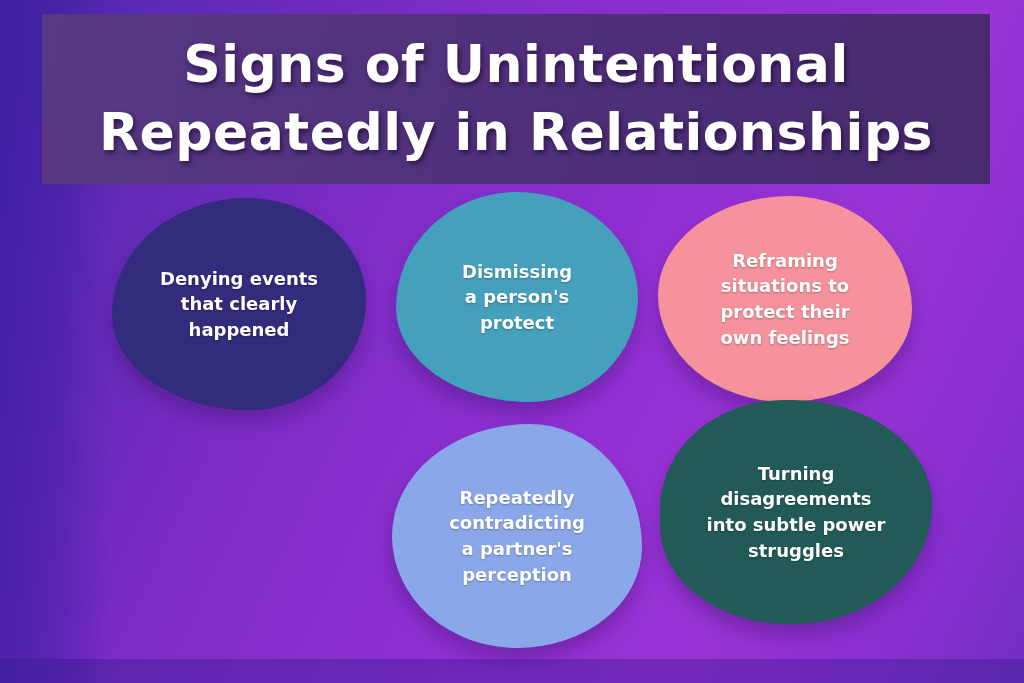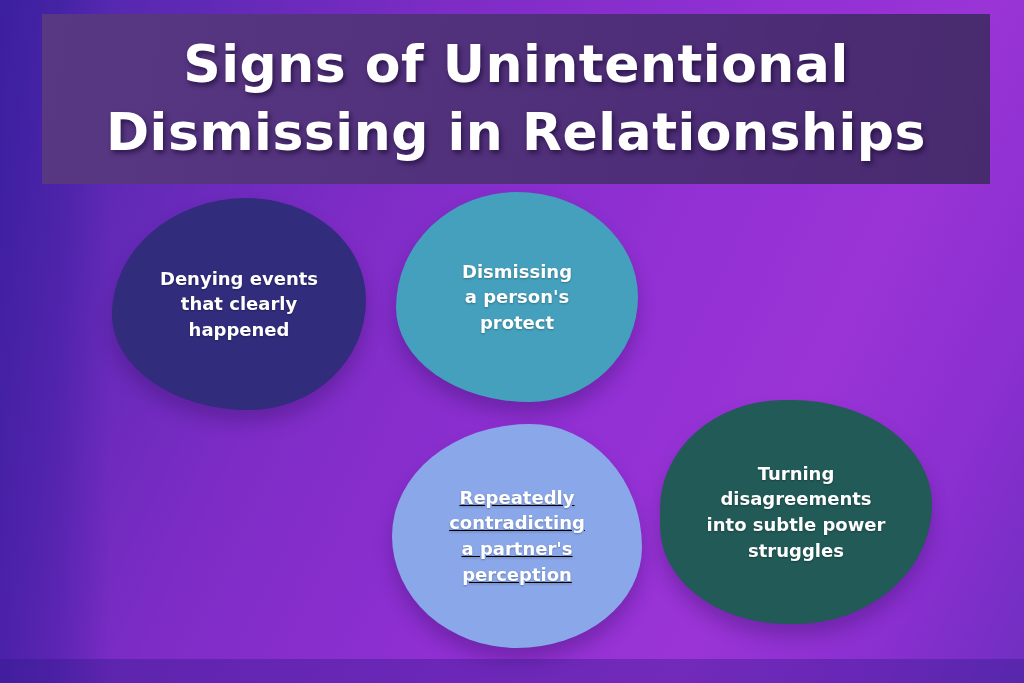--- a/index.html
+++ b/index.html
@@ -87,38 +87,44 @@
 </head>
 <body>
 
 <div class="stage">
 
   <div class="edge-left"></div>
   <div class="edge-bottom"></div>
 
   <div class="banner" style="background-color: rgb(82, 48, 126);">
     <h1 class="title">Signs of Unintentional
-Dismissing in Relationships</h1>
+Repeatedly in Relationships</h1>
   </div>
 
   <div class="card card-1" style="background-color: rgb(49, 44, 124);">
     <span class="card-text">Denying events
 that clearly
 happened</span>
   </div>
 
   <div class="card card-2" style="background-color: rgb(68, 160, 188);">
     <span class="card-text">Dismissing
 a person's
 protect</span>
   </div>
 
+  <div class="card card-3" style="background-color: rgb(245, 146, 155);">
+    <span class="card-text">Reframing
+situations to
+protect their
+own feelings</span>
+  </div>
 
 
-  <div class="card card-5" style="background-color: rgb(138, 167, 234); text-decoration: underline;">
+  <div class="card card-5" style="background-color: rgb(138, 167, 234);">
     <span class="card-text">Repeatedly
 contradicting
 a partner's
 perception</span>
   </div>
 
   <div class="card card-6" style="background-color: rgb(33, 90, 87);">
     <span class="card-text">Turning
 disagreements
 into subtle power

